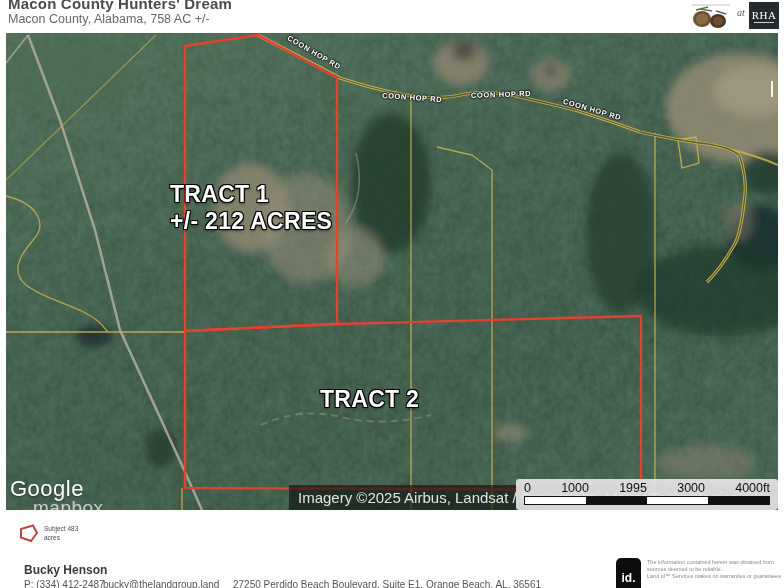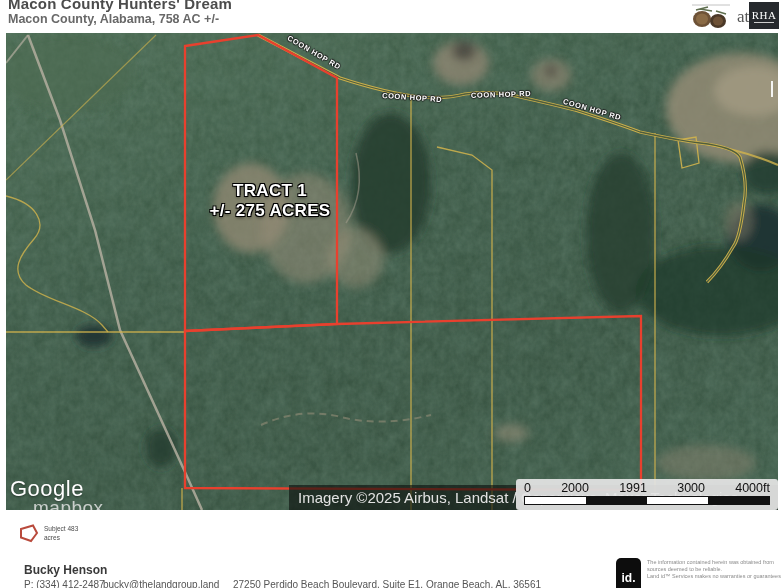--- a/index.html
+++ b/index.html
@@ -2,33 +2,33 @@
 <html><head>
 <meta charset="utf-8">
 <style>
   html,body{margin:0;padding:0;background:#fff;}
   body{width:784px;height:588px;position:relative;overflow:hidden;
        font-family:"Liberation Sans",sans-serif;}
   .abs{position:absolute;}
 
   
   .hdr-title{left:8px;top:-5px;font-size:15px;font-weight:bold;color:#4c4c4c;letter-spacing:.2px;}
-  .hdr-sub{left:8px;top:12px;font-size:12.5px;color:#686868;font-weight:bold;}
+  .hdr-sub{left:8px;top:12px;font-size:12.5px;color:#686868;}
   .logo-pine{left:688px;top:1px;}
-  .logo-at{left:737px;top:7px;font-family:"Liberation Serif",serif;font-size:17px;color:#555;}
+  .logo-at{left:737px;top:7px;font-family:"Liberation Serif",serif;font-style:italic;font-size:10px;color:#555;}
   .logo-rha{left:749px;top:2px;width:30px;height:27px;background:#26292d;display:flex;
             flex-direction:column;align-items:center;justify-content:center;}
   .logo-rha span{color:#fff;font-family:"Liberation Serif",serif;font-size:11px;letter-spacing:.5px;}
   .logo-rha i{display:block;width:20px;height:1px;background:#cfcfcf;margin-top:1px;}
 
   
   .map{left:6px;top:33px;width:772px;height:477px;overflow:hidden;
        background:linear-gradient(160deg,#45654c,#35523f 40%,#314c3a 70%,#3a5845);}
   .map svg.art{position:absolute;left:0;top:0;}
-  .tract-label{color:#fff;font-weight:bold;font-size:17px;line-height:1.18;text-align:center;
+  .tract-label{color:#fff;font-weight:bold;font-size:23px;line-height:1.18;text-align:left;
      letter-spacing:.3px;z-index:5;
      text-shadow:-1px -1px 0 #000,1px -1px 0 #000,-1px 1px 0 #000,1px 1px 0 #000,0 2px 3px rgba(0,0,0,.55);}
   .road-label{color:#fff;font-weight:bold;font-size:7.5px;letter-spacing:.6px;white-space:nowrap;z-index:4;
      text-shadow:-1px 0 1px #222,1px 0 1px #222,0 -1px 1px #222,0 1px 1px #222;}
   .wm-mapbox{left:27px;top:464px;font-size:19px;color:rgba(235,235,235,.8);z-index:6;letter-spacing:.5px;}
   .wm-google{left:4px;top:443px;font-size:22px;color:#fff;z-index:7;letter-spacing:.5px;
      text-shadow:0 1px 2px rgba(0,0,0,.45);}
   .attr-bar{left:283px;top:452px;right:0;height:25px;background:rgba(10,15,12,.62);z-index:6;
      display:flex;align-items:center;padding-left:9px;box-sizing:border-box;}
   .attr-bar span{font-size:15px;color:#e2e2e2;white-space:nowrap;}
@@ -140,42 +140,43 @@
              Q734,205 727,214 Q715,235 701,249" fill="none" stroke="#41543c" stroke-width="1.3" opacity=".9"></path>
 
     <polygon points="179,298 331,291 635,283 635,457 179,455" fill="none" stroke="#e8402e" stroke-width="2.3" stroke-linejoin="miter"></polygon>
     <polygon points="179,13 252,2 331,45 331,291 179,298" fill="none" stroke="#e8402e" stroke-width="2.3" stroke-linejoin="miter"></polygon>
 
     <rect x="765" y="48" width="2" height="16" fill="#fff" opacity=".9"></rect>
   </svg>
 
   <div class="abs tract-label" style="left:164px;top:148px;width:200px;">
     <div>TRACT 1</div>
-    <div>+/- 275 ACRES</div>
+    <div>+/- 212 ACRES</div>
   </div>
   <div class="abs tract-label" style="left:314px;top:353px;width:200px;">
+    <div>TRACT 2</div>
   </div>
 
   <div class="abs road-label" style="left:278px;top:15px;transform:rotate(30deg);">COON HOP RD</div>
   <div class="abs road-label" style="left:376px;top:60px;transform:rotate(4deg);">COON HOP RD</div>
   <div class="abs road-label" style="left:465px;top:57px;transform:rotate(-2deg);">COON HOP RD</div>
   <div class="abs road-label" style="left:556px;top:72px;transform:rotate(16deg);">COON HOP RD</div>
 
   <div class="abs attr-bar">
     <span>Imagery ©2025 Airbus, Landsat / Copernicus, Maxar Technologies</span>
   </div>
 
   <div class="abs wm-mapbox">mapbox</div>
   <div class="abs wm-google">Google</div>
 
   <div class="abs scale-box">
     <div class="scale-nums">
       <span>0</span>
-      <span>2000</span>
-      <span>1991</span>
+      <span>1000</span>
+      <span>1995</span>
       <span>3000</span>
       <span>4000ft</span>
     </div>
     <div class="scale-bar">
       <i class="seg-w"></i>
         <i class="seg-b"></i>
         <i class="seg-w"></i>
         <i class="seg-b"></i>
     </div>
   </div>

